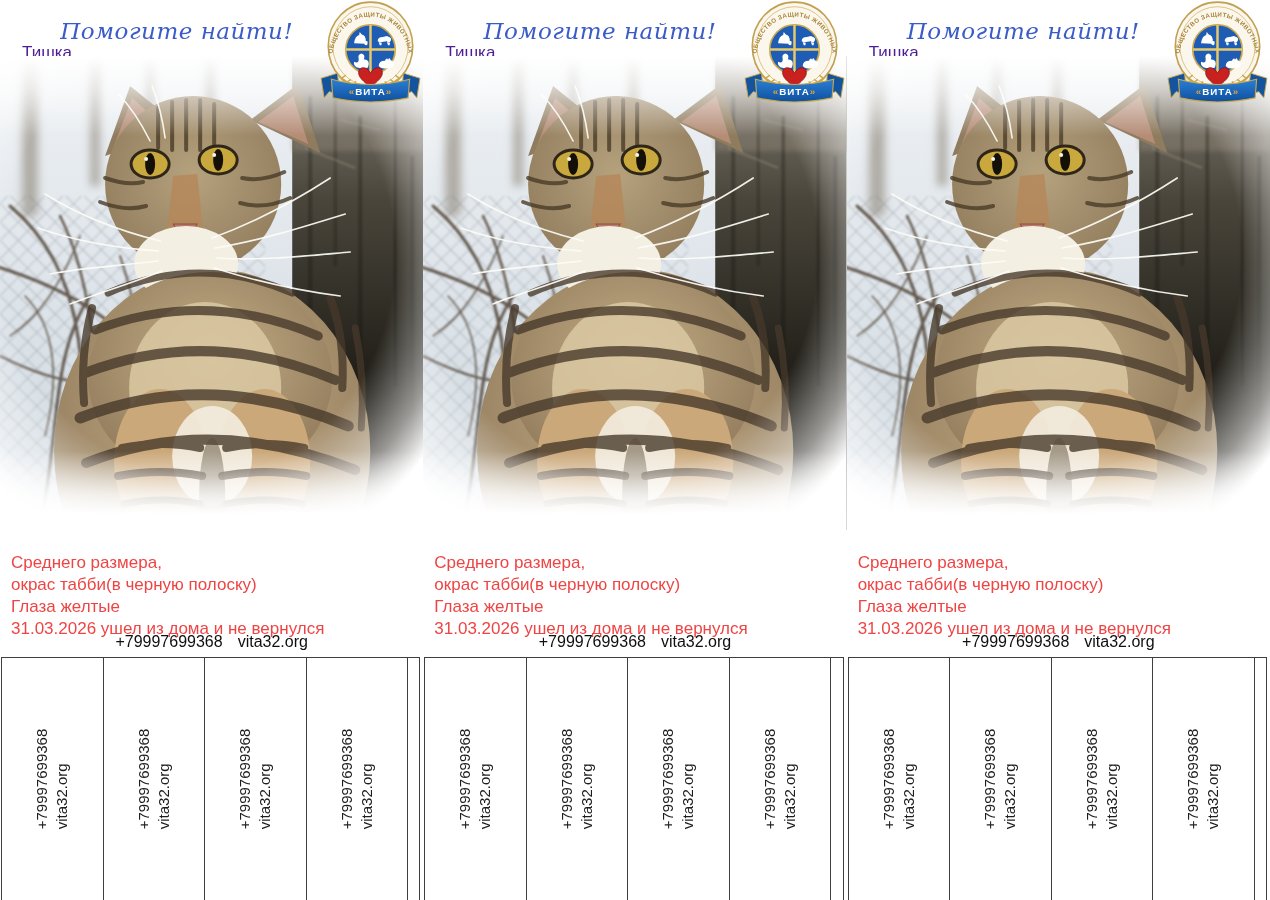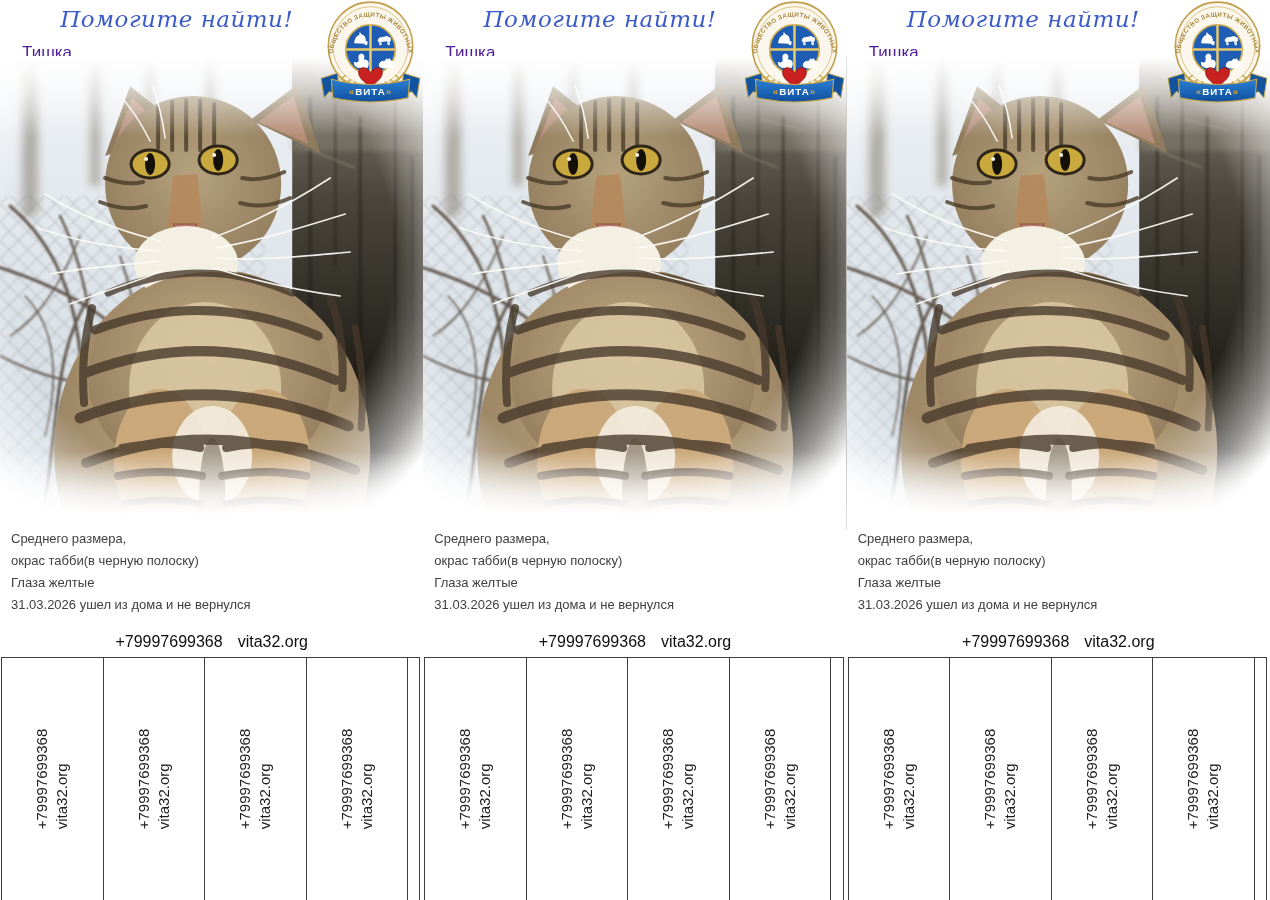--- a/index.html
+++ b/index.html
@@ -1,27 +1,27 @@
 <!DOCTYPE html>
 <html><head>
 <meta charset="utf-8">
 <style>
   html,body{margin:0;padding:0;background:#ffffff;}
   body{width:1270px;height:900px;overflow:hidden;font-family:"Liberation Sans",sans-serif;color:#111;}
   #sheet{display:flex;width:1270px;height:900px;}
   .flyer{position:relative;flex:1 1 0;height:900px;background:#fff;}
-  .headline{position:absolute;top:6px;left:0;right:70px;margin:0;text-align:center;
+  .headline{position:absolute;top:6px;left:0;right:70px;margin:12px;text-align:center;
     font-family:"DejaVu Serif",serif;font-style:italic;font-weight:normal;
     font-size:23px;color:#3a5bc8;letter-spacing:.5px;}
   .pet-name{position:absolute;top:43px;left:22px;font-size:17px;color:#4c1d95;}
   .photo{position:absolute;top:56px;left:0;width:100%;height:474px;z-index:1;}
   .photo svg{display:block;width:100%;height:100%;}
   .logo{position:absolute;top:0;right:1px;width:103px;height:103px;z-index:2;}
   .logo svg{display:block;width:100%;height:100%;}
-  .desc{position:absolute;top:528px;left:11px;right:4px;font-size:13px;line-height:22px;color:#404040;z-index:2;}
+  .desc{position:absolute;top:552px;left:11px;right:4px;font-size:17px;line-height:22px;color:#ef4444;z-index:2;}
   .contact{position:absolute;top:633px;left:0;width:100%;display:flex;justify-content:center;gap:15px;
     font-size:16px;color:#0f0f0f;z-index:2;}
   .tearoff{position:absolute;top:657px;left:1px;right:3px;bottom:0;display:flex;
     border:1px solid #3f3f3f;border-bottom:none;z-index:2;background:#fff;}
   .strip{flex:1 1 0;display:flex;align-items:center;justify-content:center;border-left:1px solid #3f3f3f;overflow:visible;}
   .strip:first-child{border-left:none;}
   .strip-rot{transform:rotate(-90deg);white-space:nowrap;text-align:left;
     font-size:15px;line-height:20px;color:#1d1d1d;}
   .strip-rot span{display:block;}
 </style>

